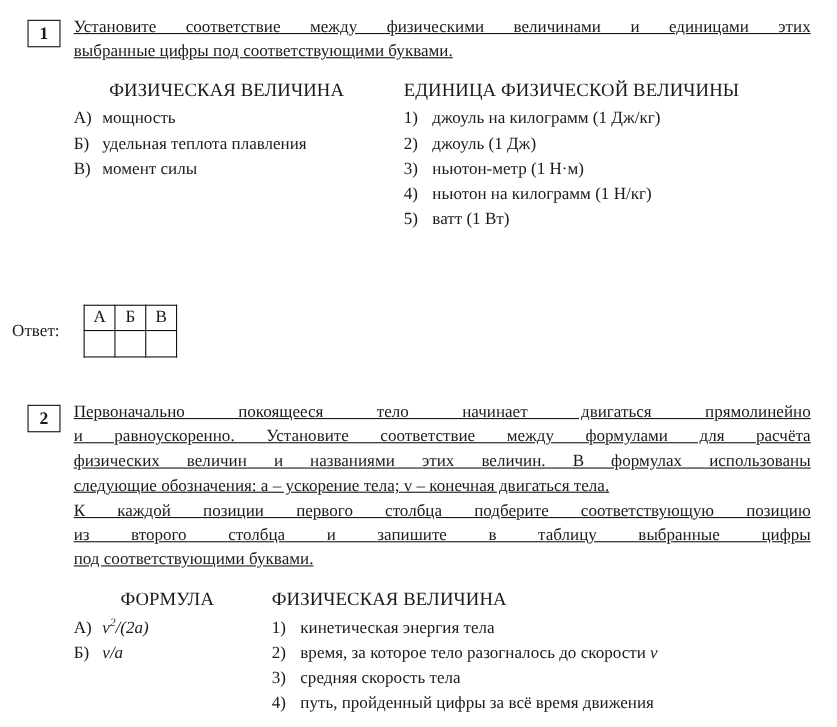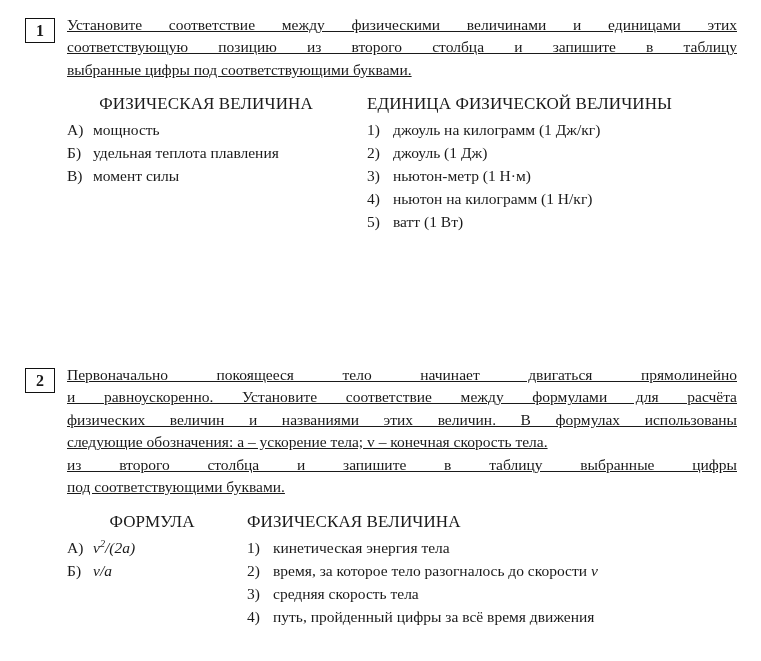--- a/index.html
+++ b/index.html
@@ -184,21 +184,20 @@
 <div class="page">
 
   <section class="task" id="task-1">
 
     <div class="task-number-box">1</div>
 
     <div class="task-body">
 
       <div class="stem">
         <span class="stem-line">Установите соответствие между физическими величинами и единицами этих</span>
-        <span class="stem-line">соответствующую позицию из второго столбца и запишите в таблицу</span>
         <span class="stem-line last">выбранные цифры под соответствующими буквами.</span>
       </div>
 
       <div class="columns" style="margin-top:12px; height:150px;">
 
         <div class="col-left">
           <div class="col-head">ФИЗИЧЕСКАЯ ВЕЛИЧИНА</div>
           <ul class="opt-list">
             <li class="opt">
               <span class="marker">А)</span>
@@ -236,35 +235,53 @@
             </li>
             <li class="opt">
               <span class="marker">5)</span>
               <span class="opt-text">ватт (1 Вт)</span>
             </li>
           </ul>
         </div>
 
       </div>
 
+      <div class="answer-row" style="top:263px; left:0;">
+        <span class="answer-label">Ответ:</span>
+        <table class="answer-table">
+          <tbody>
+            <tr>
+              <td>А</td>
+              <td>Б</td>
+              <td>В</td>
+            </tr>
+            <tr>
+              <td class="empty-cell"></td>
+              <td class="empty-cell"></td>
+              <td class="empty-cell"></td>
+            </tr>
+          </tbody>
+        </table>
+      </div>
 
     </div>
   </section>
 
   <section class="task" id="task-2">
 
     <div class="task-number-box">2</div>
 
     <div class="task-body">
 
       <div class="stem">
         <span class="stem-line">Первоначально покоящееся тело начинает двигаться прямолинейно</span>
         <span class="stem-line">и равноускоренно. Установите соответствие между формулами для расчёта</span>
         <span class="stem-line">физических величин и названиями этих величин. В формулах использованы</span>
-        <span class="stem-line last">следующие обозначения: a – ускорение тела; v – конечная скорость тела.</span>
+        <span class="stem-line last">следующие обозначения: a – ускорение тела; v – конечная двигаться тела.</span>
+        <span class="stem-line">К каждой позиции первого столбца подберите соответствующую позицию</span>
         <span class="stem-line">из второго столбца и запишите в таблицу выбранные цифры</span>
         <span class="stem-line last">под соответствующими буквами.</span>
       </div>
 
       <div class="columns" style="margin-top:13px; height:110px;">
 
         <div class="col-left" style="width:170px;">
           <div class="col-head" style="padding-right:0;">ФОРМУЛА</div>
           <ul class="opt-list">
             <li class="opt">

